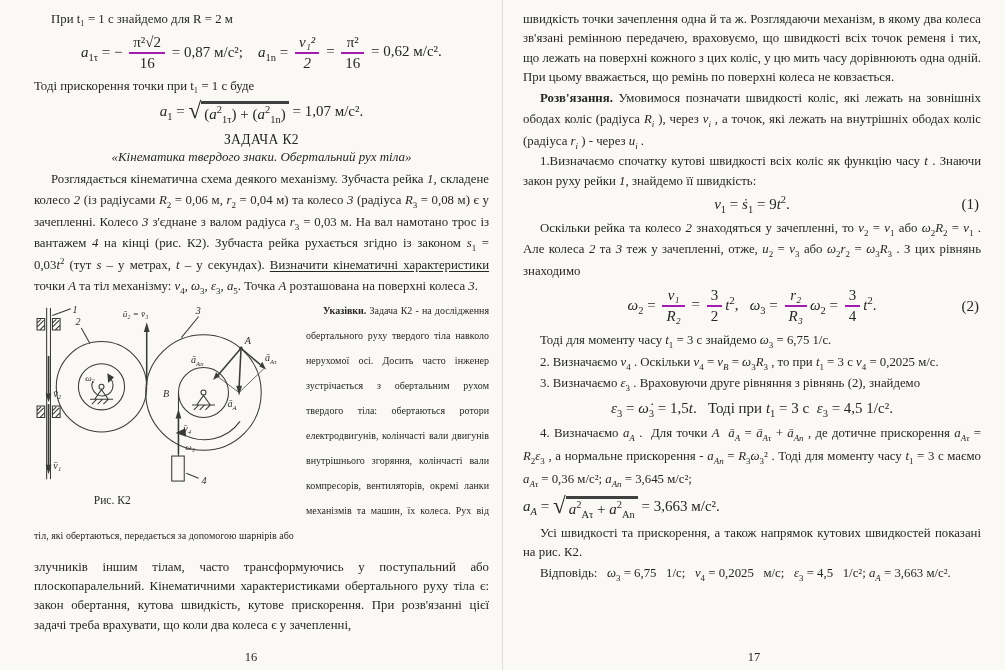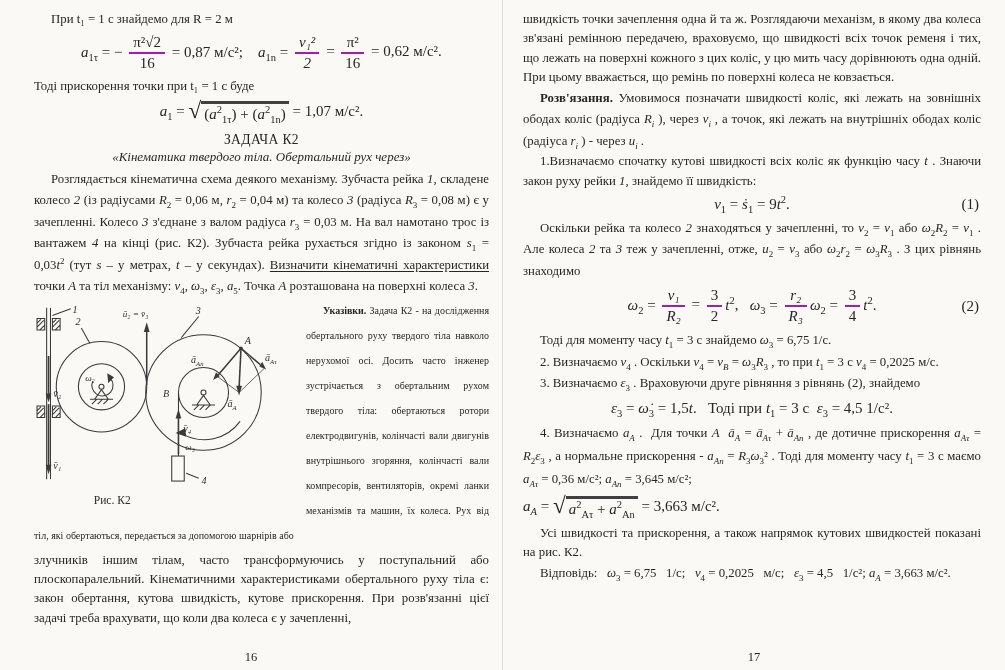--- a/index.html
+++ b/index.html
@@ -31,21 +31,21 @@
   .frac.it{font-style:italic;}
   .sqrt{display:inline-flex;align-items:flex-start;vertical-align:middle;}
   .rsym{font-size:1.55em;line-height:1;transform:translateY(-2px);}
   .rbody{border-top:3px solid #404040;padding:2px 3px 0;}
   sub,sup{font-size:.7em;line-height:0;}
   .f-i{font-style:italic;}
   .f-b{font-weight:bold;}
   .f-u{text-decoration:underline;text-underline-offset:2px;}
   .figwrap{float:left;width:264px;margin:6px 8px 0 0;}
   .figcol{font-size:10px;line-height:25px;text-align:justify;}
-  .clear{clear:both;}
+  .clear{clear:both;margin-top:7px;}
   .pagenum{position:absolute;bottom:5px;left:0;width:100%;text-align:center;font-size:12.5px;}
   .blob{position:absolute;border-radius:50%;pointer-events:none;
     background:radial-gradient(closest-side,rgba(95,88,74,.14),rgba(95,88,74,0));}
   svg text{fill:#2c2c2c;stroke:none;}
 </style>
 </head>
 <body>
 
 <div class="spread">
   <div class="gutter"></div>
@@ -77,21 +77,21 @@
 
     <div class="eq">
       <span><span class="f-i">a</span><sub class="f-sub">1</sub><span> = </span></span><span class="sqrt">
           <span class="rsym">√</span>
           <span class="rbody"><span>(</span><span class="f-i">a</span><sup class="f-sup">2</sup><sub class="f-sub">1τ</sub><span>) + (</span><span class="f-i">a</span><sup class="f-sup">2</sup><sub class="f-sub">1n</sub><span>)</span></span>
         </span><span><span> = 1,07 м/с².</span></span>
     </div>
 
 
     <p class="h1">ЗАДАЧА К2</p>
-    <p class="h2">«Кінематика твердого тіла. Обертальний рух через»</p>
+    <p class="h2">«Кінематика твердого знаки. Обертальний рух тіла»</p>
 
     <p class="txt just indent mathline"><span>Розглядається кінематична схема деякого механізму. Зубчаста рейка </span><span class="f-i">1</span><span>, складене колесо </span><span class="f-i">2</span><span> (із радіусами </span><span class="f-i">R</span><sub class="f-sub">2</sub><span> = 0,06 м, </span><span class="f-i">r</span><sub class="f-sub">2</sub><span> = 0,04 м) та колесо </span><span class="f-i">3</span><span> (радіуса </span><span class="f-i">R</span><sub class="f-sub">3</sub><span> = 0,08 м) є у зачепленні. Колесо </span><span class="f-i">3</span><span> з'єднане з валом радіуса </span><span class="f-i">r</span><sub class="f-sub">3</sub><span> = 0,03 м. На вал намотано трос із вантажем </span><span class="f-i">4</span><span> на кінці (рис. К2). Зубчаста рейка рухається згідно із законом </span><span class="f-i">s</span><sub class="f-sub">1</sub><span> = 0,03</span><span class="f-i">t</span><sup class="f-sup">2</sup><span> (тут </span><span class="f-i">s</span><span> – у метрах, </span><span class="f-i">t</span><span> – у секундах). </span><span class="f-u">Визначити кінематичні характеристики</span><span> точки </span><span class="f-i">A</span><span> та тіл механізму: </span><span class="f-i">v</span><sub class="f-sub">4</sub><span>, </span><span class="f-i">ω</span><sub class="f-sub">3</sub><span>, </span><span class="f-i">ε</span><sub class="f-sub">3</sub><span>, </span><span class="f-i">a</span><sub class="f-sub">5</sub><span>. Точка </span><span class="f-i">A</span><span> розташована на поверхні колеса </span><span class="f-i">3</span><span>.</span></p>
 
     <div class="figwrap">
       <svg width="262" height="204" viewBox="0 0 272 212">
         <g stroke="#3a3a3a" stroke-width="1.1" fill="none">
 
           <line x1="13" y1="4" x2="13" y2="182"></line>
           <line x1="17" y1="4" x2="17" y2="182"></line>
           <line x1="19" y1="12" x2="38" y2="5"></line>

